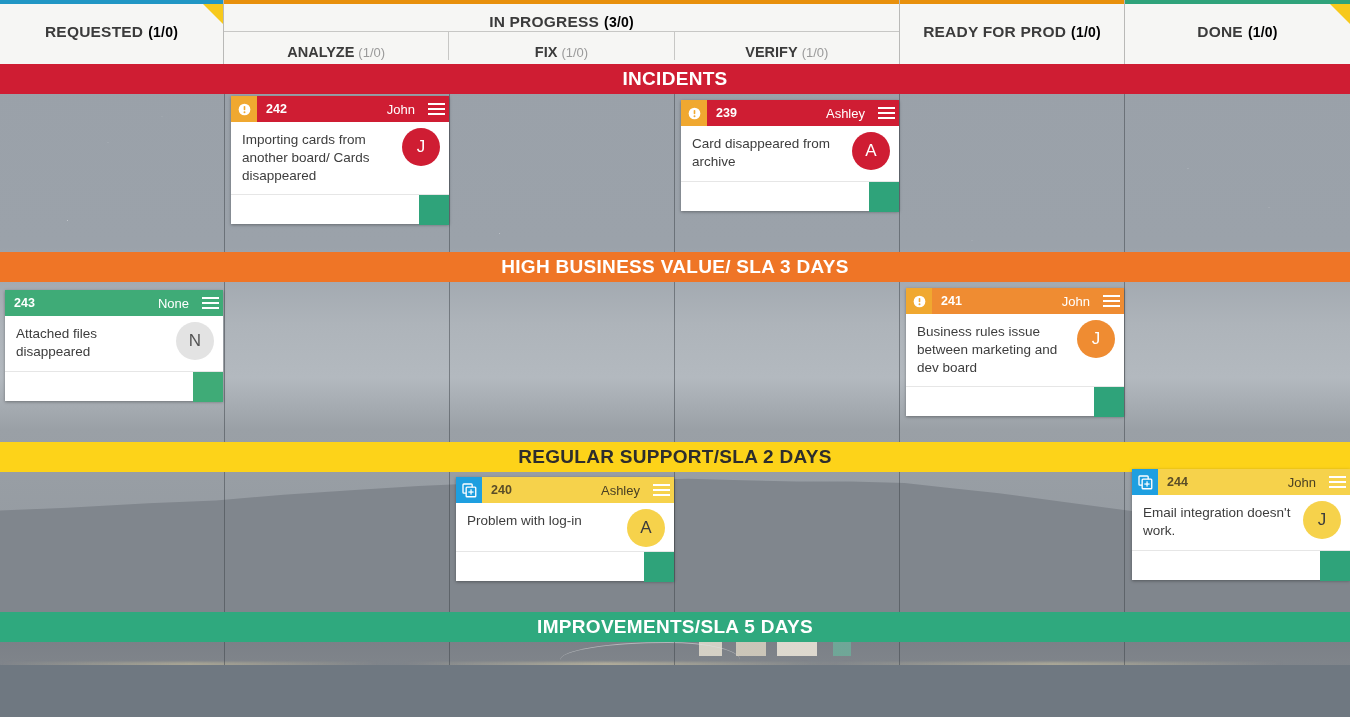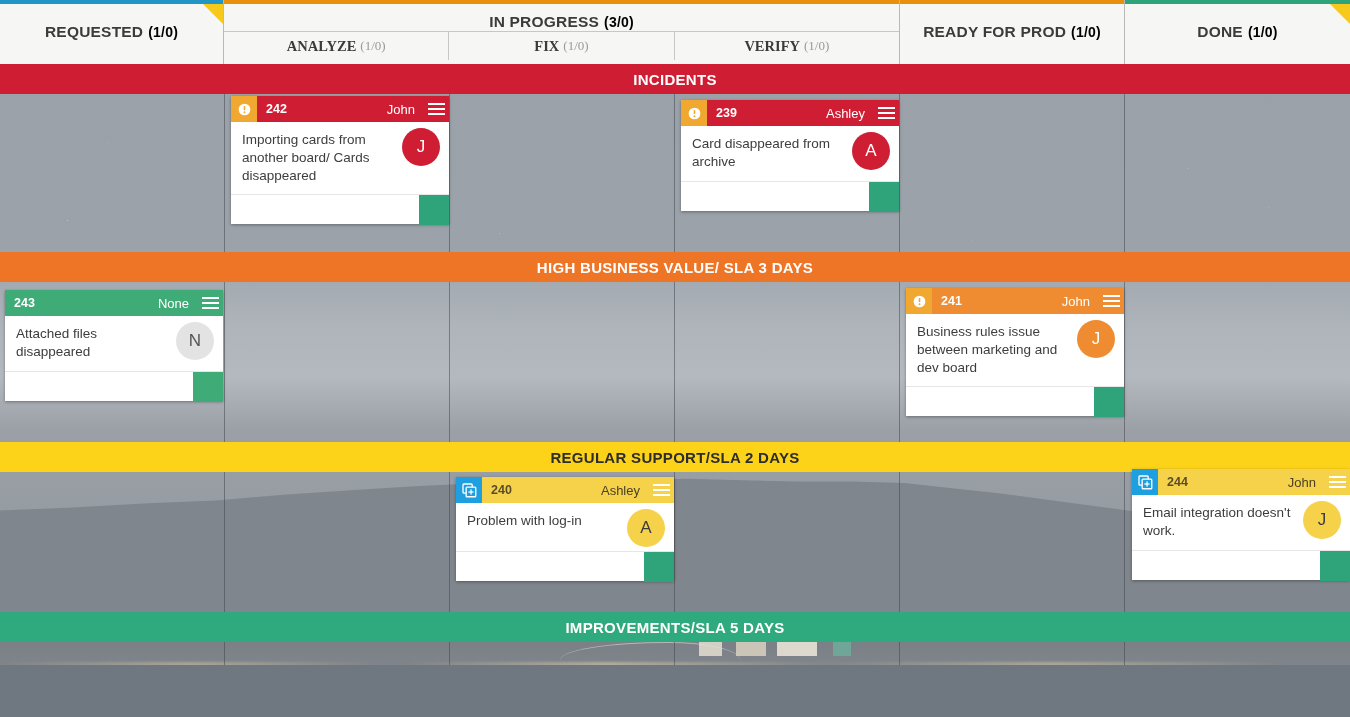--- a/index.html
+++ b/index.html
@@ -91,38 +91,37 @@
   }
   .col-head:last-child { border-right: none; }
   .head-title {
     flex: 1; display: flex; align-items: center; justify-content: center;
     font-size: 15.5px; font-weight: bold; color: #3b3b3b;
     letter-spacing: .2px; white-space: nowrap;
   }
   .head-title .cnt { font-weight: bold; color: #000000; font-size: 14px; margin-left: 5px; }
   .sub-row { display: flex; height: 29px; border-top: 1px solid #c7c7c5; }
   .sub-col {
-    flex: 1; display: flex; align-items: center; justify-content: center;
+    flex: 1; display: flex; align-items: flex-end; justify-content: center;
     border-right: 1px solid #c7c7c5; font-size: 14.5px; font-weight: bold; color: #3b3b3b;
     white-space: nowrap;
-    font-family: Liberation Serif, serif;
   }
   .sub-col:last-child { border-right: none; }
   .sub-col .cnt { font-weight: normal; color: #9a9a9a; font-size: 13px; margin-left: 4px; }
   .topbar { position: absolute; top: 0; left: 0; right: 0; height: 4px; }
   .corner-flag {
     position: absolute; top: 4px; right: 0; width: 0; height: 0;
     border-top: 20px solid #f7c91b; border-left: 20px solid transparent;
   }
 
   
   .lane-head {
     position: absolute; left: 0; width: 1350px; height: 30px; z-index: 5;
     display: flex; align-items: center; justify-content: center;
-    font-size: 15px; font-weight: bold; letter-spacing: .3px;
+    font-size: 19px; font-weight: bold; letter-spacing: .3px;
     font-stretch: condensed;
   }
 
   
   .card {
     position: absolute; width: 218px; z-index: 7;
     background: #ffffff;
     box-shadow: 0 1px 3px rgba(0,0,0,.35);
     font-size: 13px;
   }

